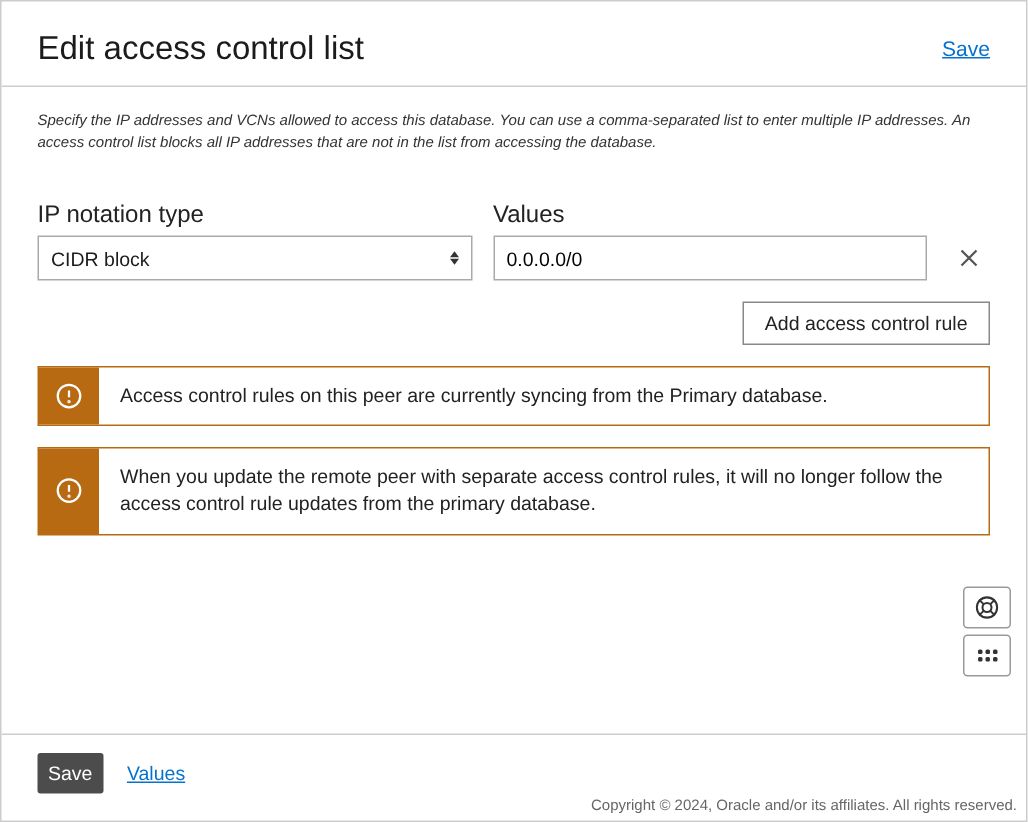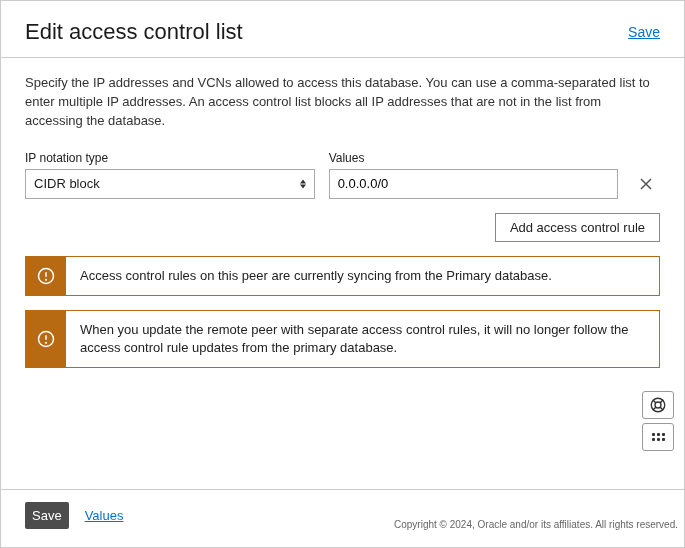--- a/index.html
+++ b/index.html
@@ -31,36 +31,37 @@
     cursor: pointer;
     font-size: 14px;
   }
   .body-area {
     border-top: 1px solid #ccc;
     padding: 16px 24px 0 24px;
   }
   .desc {
     line-height: 1.45;
     color: #333;
-    margin-bottom: 20px;
-    font-size: 13px;
+    margin-bottom: 32px;
+    font-size: 10px;
+    font-style: italic;
   }
   .row {
     display: flex;
     gap: 14px;
     align-items: flex-end;
   }
   .field {
     display: flex;
     flex-direction: column;
   }
   .field-ip { flex: 1 1 46%; }
   .field-val { flex: 1 1 46%; }
   .label {
-    font-size: 12px;
+    font-size: 16px;
     margin-bottom: 4px;
     color: #222;
   }
   .select-wrap {
     position: relative;
     border: 1px solid #aaa;
     background: #fff;
     height: 30px;
     display: flex;
     align-items: center;
@@ -180,21 +181,21 @@
   }
   .cancel-link {
     color: #0572CE;
     text-decoration: underline;
     cursor: pointer;
     font-size: 13px;
   }
   .copyright {
     position: absolute;
     right: 6px;
-    bottom: 17px;
+    bottom: 4px;
     font-size: 10px;
     color: #666;
   }
   .grid-dots {
     display: grid;
     grid-template-columns: repeat(3, 3px);
     grid-template-rows: repeat(2, 3px);
     gap: 2px;
   }
   .grid-dots span {

